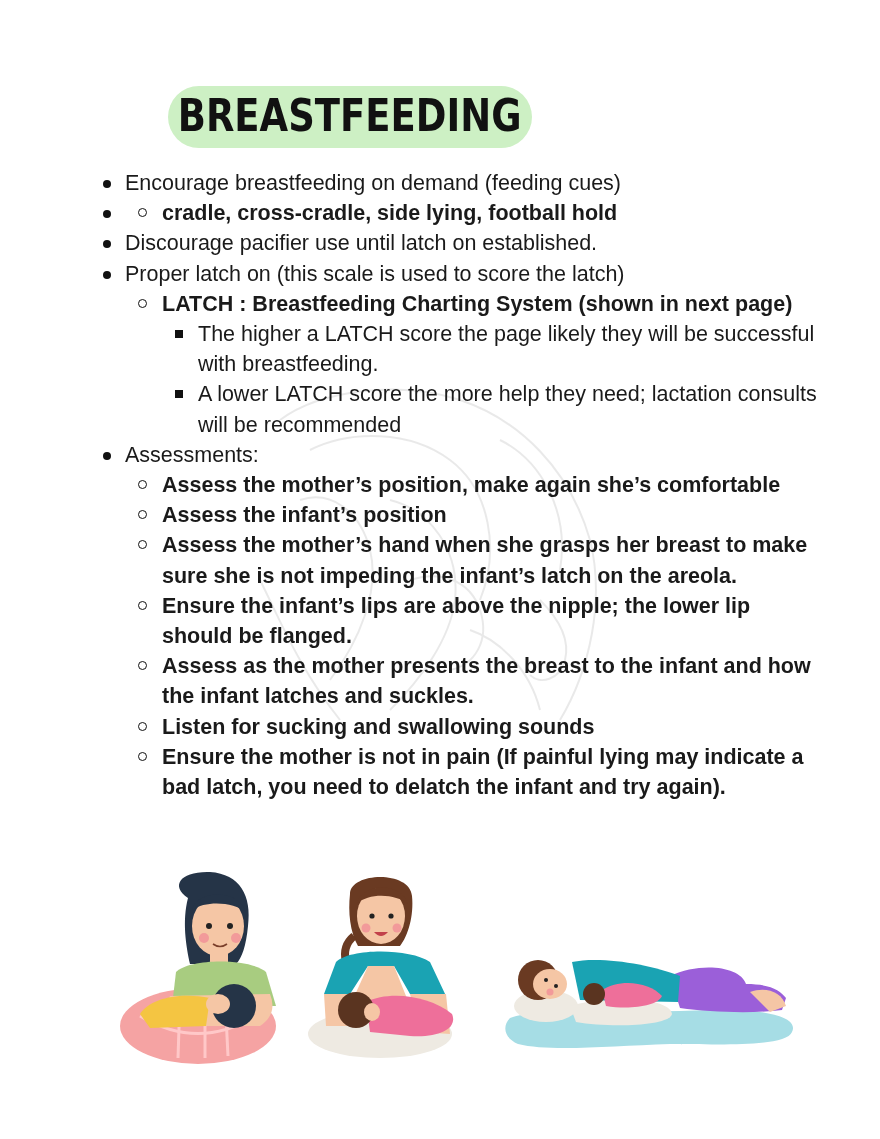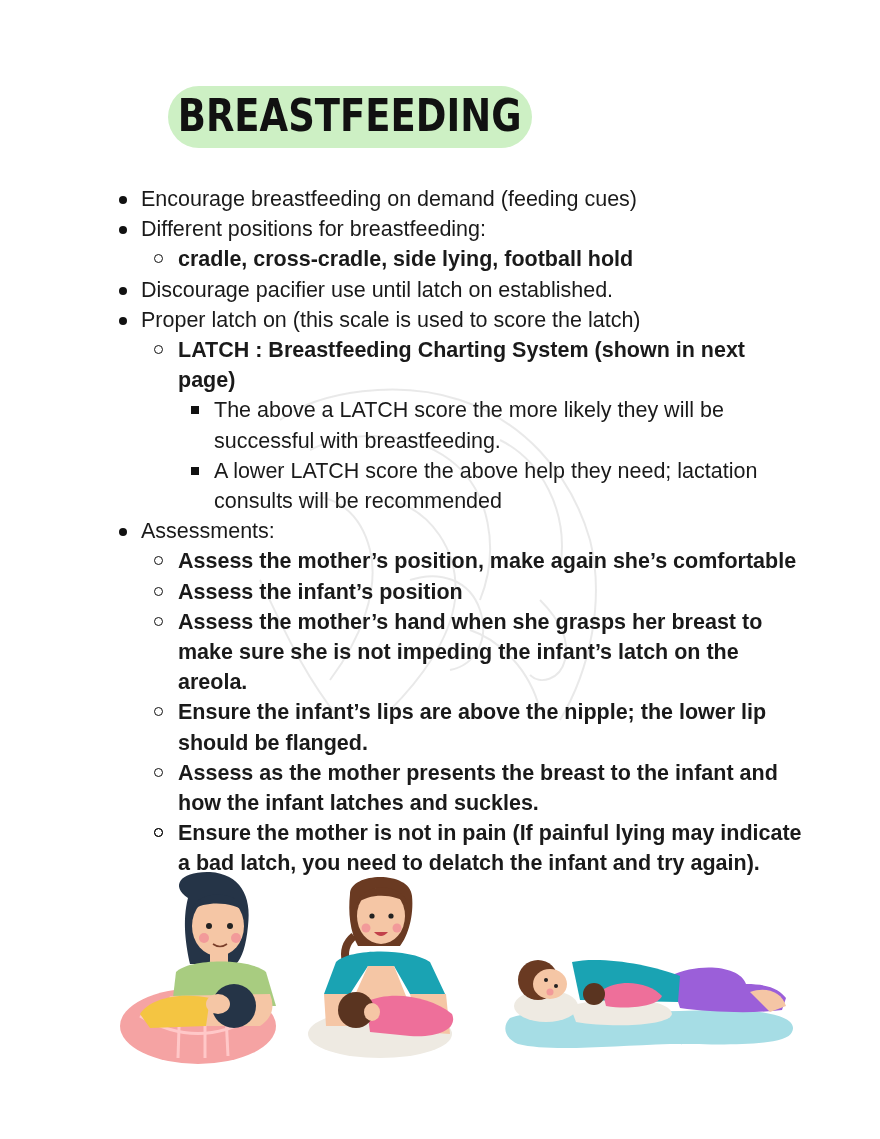--- a/index.html
+++ b/index.html
@@ -52,21 +52,21 @@
       line-height: 1;
     }
     .content {
       position: absolute;
       top: 168px;
       left: 100px;
       width: 720px;
       font-size: 21.5px;
       line-height: 30.2px;
     }
-    ul { margin: 16px; padding: 0; list-style: none; }
+    ul { margin: 0; padding: 0; list-style: none; }
     li { position: relative; }
     .l1 { padding-left: 25px; }
     .l1 > .bullet {
       position: absolute; left: 3px; top: 12px;
       width: 8px; height: 8px; border-radius: 50%; background: #111;
     }
     .l2 { padding-left: 62px; font-weight: bold; }
     .l2 > .bullet {
       position: absolute; left: 38px; top: 10px;
       width: 7px; height: 7px; border-radius: 50%;
@@ -102,34 +102,34 @@
 
 <div class="title-wrap">
   <div class="title-pill">
     <span class="title">BREASTFEEDING</span>
   </div>
 </div>
 
 <div class="content">
   <ul>
     <li class="l1"><span class="bullet"></span><span>Encourage breastfeeding on demand (feeding cues)</span></li>
-    <li class="l1"><span class="bullet"></span><span>Different positions for breastfeeding:</span></li>
+    <li class="l1"><span class="bullet"></span></li>
     <li class="l2"><span class="bullet"></span><span>cradle, cross-cradle, side lying, football hold</span></li>
     <li class="l1"><span class="bullet"></span><span>Discourage pacifier use until latch on established.</span></li>
     <li class="l1"><span class="bullet"></span><span>Proper latch on (this scale is used to score the latch)</span></li>
     <li class="l2"><span class="bullet"></span><span>LATCH : Breastfeeding Charting System (shown in next page)</span></li>
-    <li class="l3"><span class="bullet"></span><span>The above a LATCH score the more likely they will be successful with breastfeeding.</span></li>
-    <li class="l3"><span class="bullet"></span><span>A lower LATCH score the above help they need; lactation consults will be recommended</span></li>
+    <li class="l3"><span class="bullet"></span><span>The higher a LATCH score the page likely they will be successful with breastfeeding.</span></li>
+    <li class="l3"><span class="bullet"></span><span>A lower LATCH score the more help they need; lactation consults will be recommended</span></li>
     <li class="l1"><span class="bullet"></span><span>Assessments:</span></li>
     <li class="l2"><span class="bullet"></span><span>Assess the mother’s position, make again she’s comfortable</span></li>
     <li class="l2"><span class="bullet"></span><span>Assess the infant’s position</span></li>
     <li class="l2"><span class="bullet"></span><span>Assess the mother’s hand when she grasps her breast to make sure she is not impeding the infant’s latch on the areola.</span></li>
     <li class="l2"><span class="bullet"></span><span>Ensure the infant’s lips are above the nipple; the lower lip should be flanged.</span></li>
     <li class="l2"><span class="bullet"></span><span>Assess as the mother presents the breast to the infant and how the infant latches and suckles.</span></li>
-    <li class="l2"><span class="bullet"></span></li>
+    <li class="l2"><span class="bullet"></span><span>Listen for sucking and swallowing sounds</span></li>
     <li class="l2"><span class="bullet"></span><span>Ensure the mother is not in pain (If painful lying may indicate a bad latch, you need to delatch the infant and try again).</span></li>
   </ul>
 </div>
 
 <div class="illustrations">
   <svg width="700" height="210" viewBox="0 0 700 210">
 
     <g>
       <ellipse cx="88" cy="160" rx="78" ry="38" fill="#f5a3a3"></ellipse>
       <path d="M30 150 Q 88 185 146 150" stroke="#ffc8c8" stroke-width="3" fill="none"></path>

